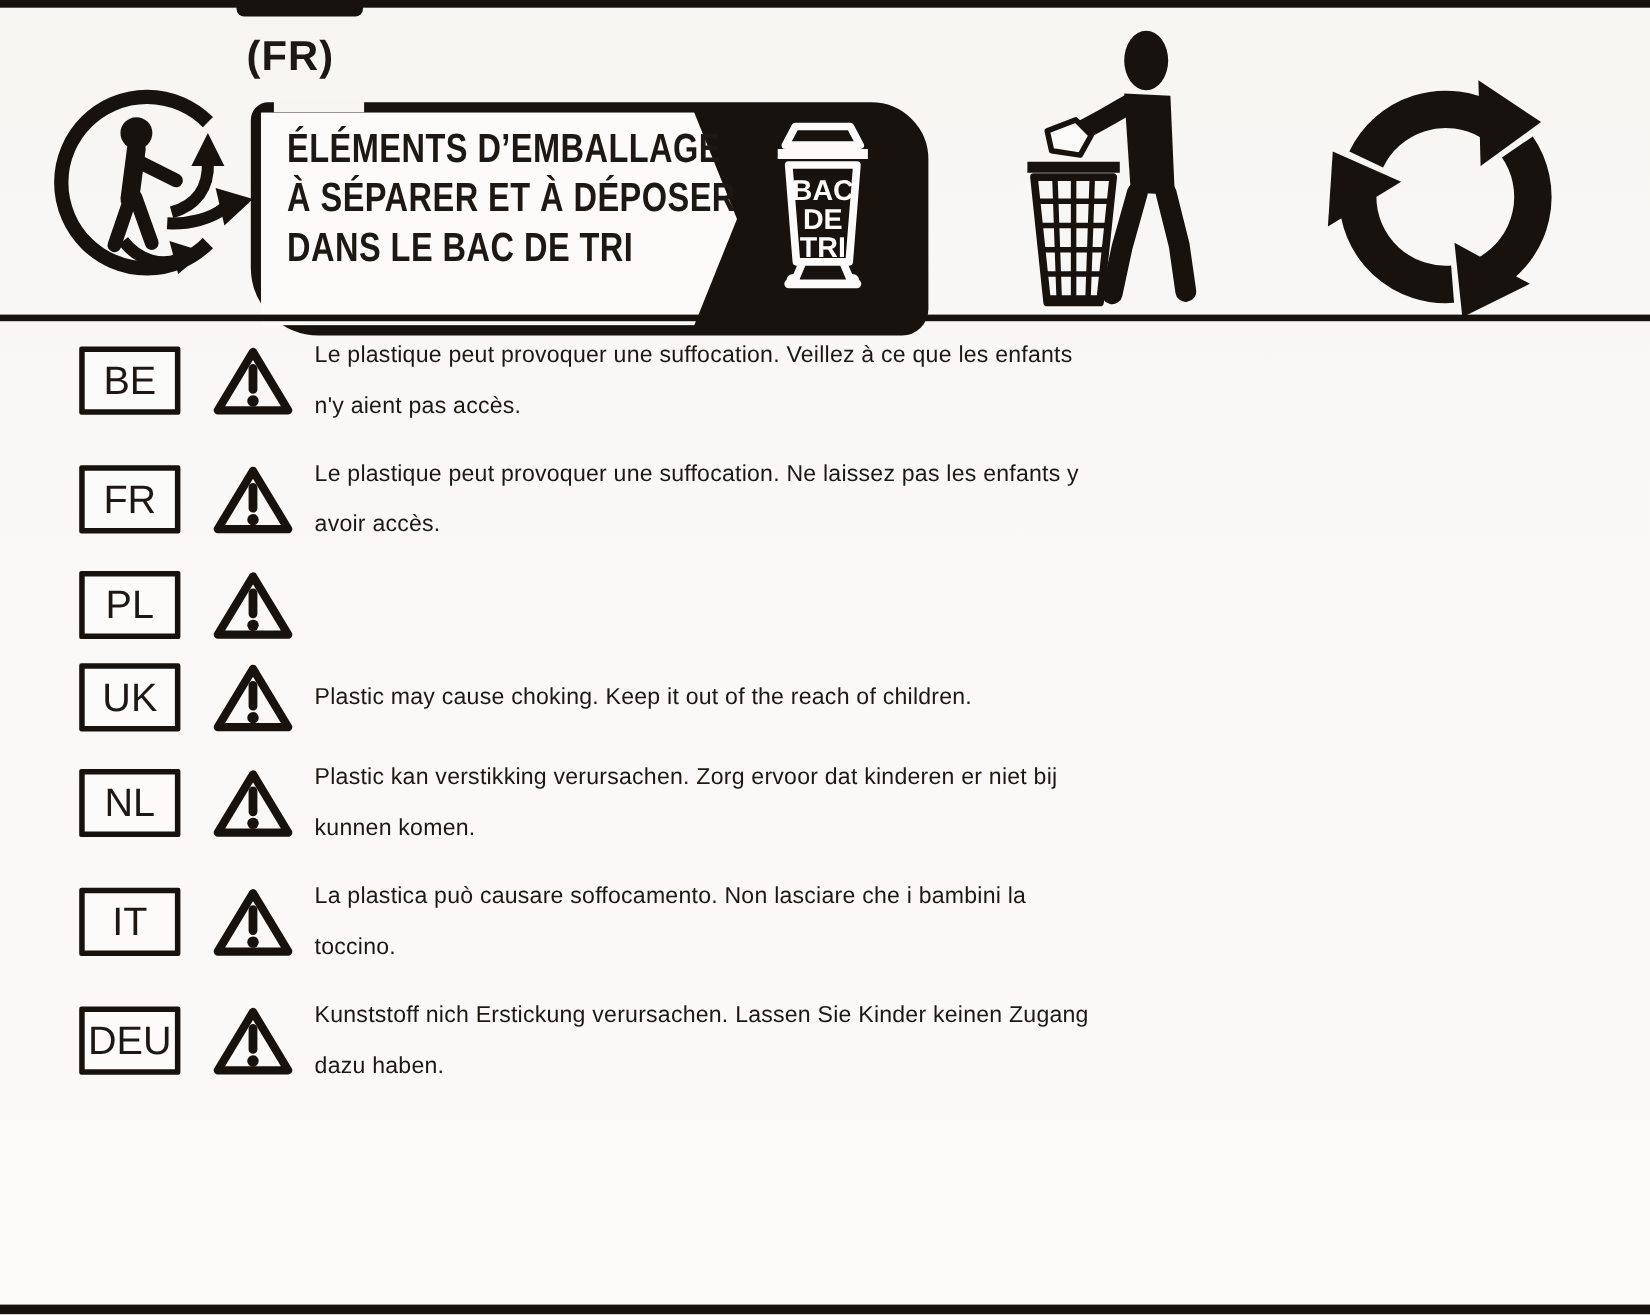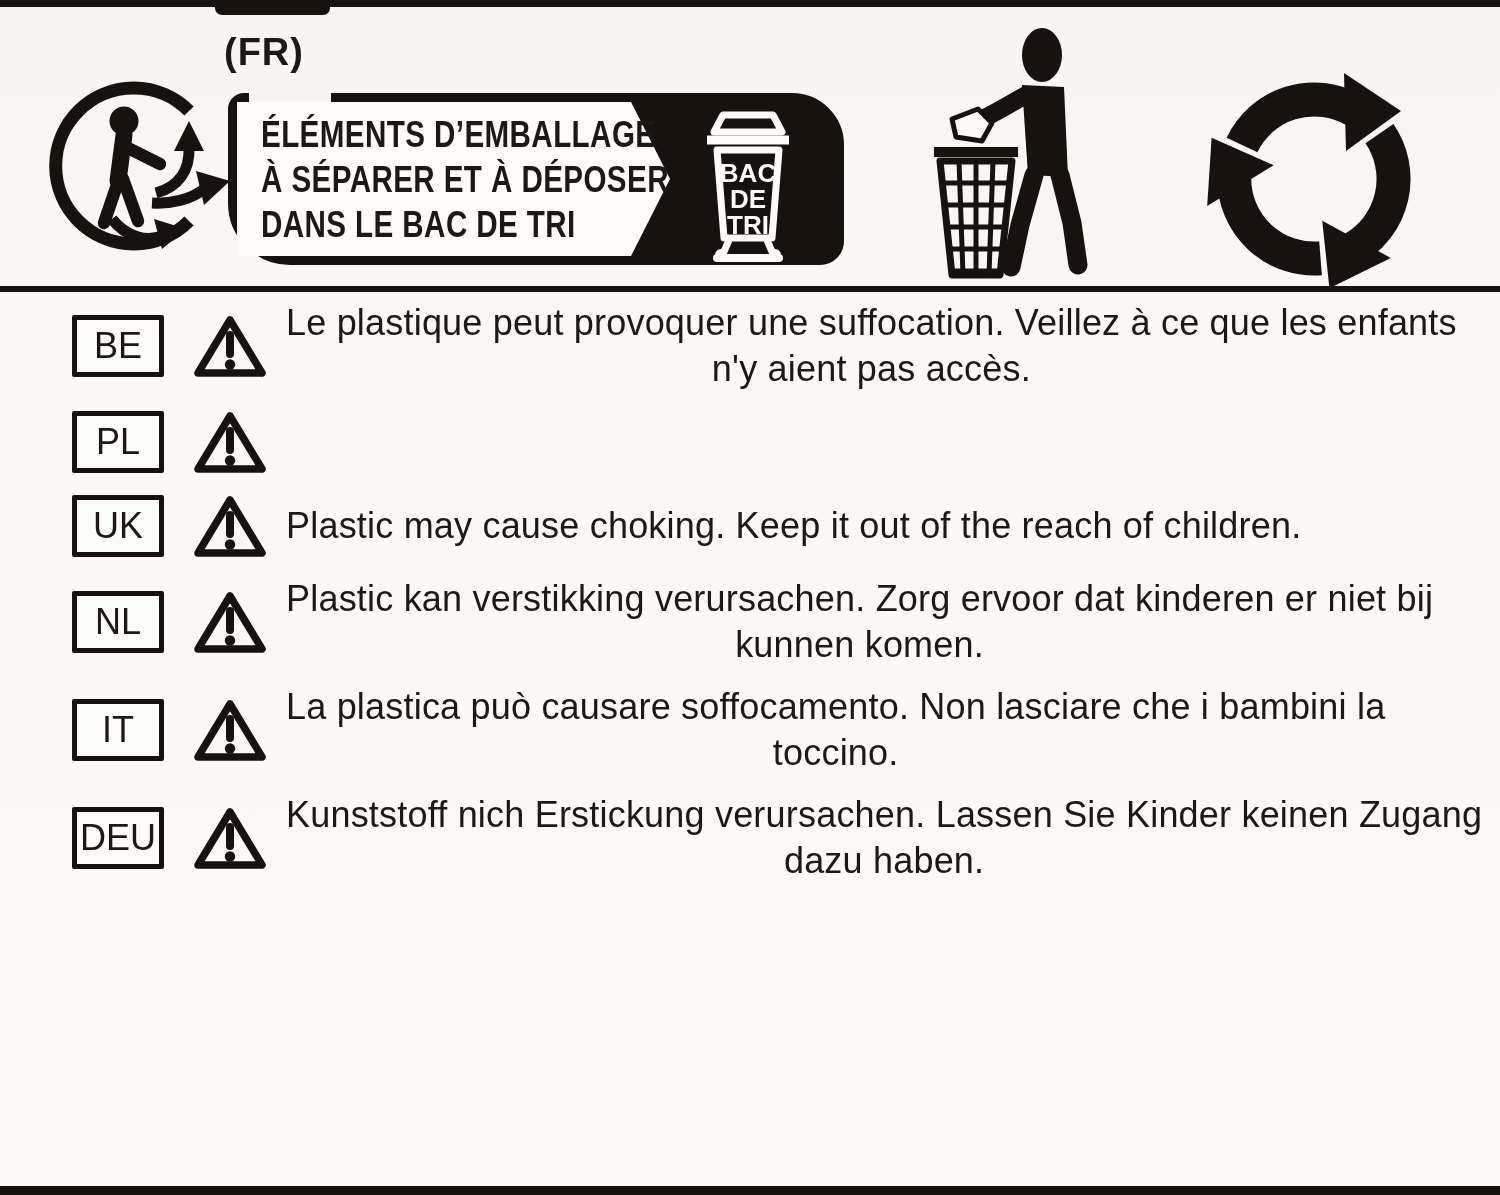--- a/index.html
+++ b/index.html
@@ -15,21 +15,21 @@
   .bar.top{top:0;height:7px;}
   .bar.divider{top:286px;height:6px;}
   .bar.bottom{top:1186px;height:9px;}
   .top-blob{position:absolute;left:215px;top:0;width:115px;height:15px;background:#17120e;border-radius:0 0 7px 7px;}
 
   
   .header{position:absolute;left:0;top:7px;width:1500px;height:279px;}
   .triman{position:absolute;left:46px;top:62px;}
   .fr-tag{position:absolute;left:224px;top:24px;font-size:38px;font-weight:700;letter-spacing:1px;}
   .badge{
-    position:absolute;left:228px;top:86px;width:616px;height:172px;
+    position:absolute;left:228px;top:86px;width:616px;height:212px;
     box-sizing:border-box;border:9px solid #17120e;background:#17120e;
     border-radius:16px 52px 24px 62px;
   }
   .badge-gap{position:absolute;left:12px;top:-11px;width:82px;height:11px;background:#f6f5f2;}
   .badge-white{
     position:absolute;left:0;top:0;bottom:0;width:433px;background:#fcfbf9;
     clip-path:polygon(0 0,91% 0,100% 50%,91% 100%,0 100%);
   }
   .badge-text{
     position:absolute;left:24px;top:10px;width:560px;
@@ -42,21 +42,21 @@
 
   
   .warnings{position:absolute;left:0;top:300px;width:1500px;}
   .row{display:flex;align-items:center;padding-left:72px;margin-bottom:16px;}
   .lang{
     box-sizing:border-box;width:92px;height:62px;border:5px solid #17120e;border-radius:2px;
     display:flex;align-items:center;justify-content:center;
     font-size:36px;line-height:1;flex:0 0 auto;background:rgba(255,255,255,.4);
   }
   .tri-wrap{flex:0 0 auto;margin-left:28px;width:76px;height:68px;}
-  .wtext{margin-left:18px;font-size:36px;line-height:46px;white-space:pre-line;letter-spacing:.2px;text-align:center;}
+  .wtext{margin-left:18px;font-size:21px;line-height:46px;white-space:pre-line;letter-spacing:.2px;}
   svg{display:block;}
   .hidden-defs{position:absolute;width:0;height:0;overflow:hidden;}
 </style>
 </head>
 <body>
 
 <svg class="hidden-defs" aria-hidden="true">
   <defs>
     <g id="warn-tri" stroke="#17120e" fill="none">
       <polygon points="38,8 70,61 6,61" stroke-width="7.5" stroke-linejoin="round"></polygon>
@@ -151,20 +151,28 @@
     <div class="row">
       <div class="lang">BE</div>
       <svg class="tri-wrap" viewBox="0 0 76 68">
           <use href="#warn-tri"></use>
         </svg>
       <div class="wtext">Le plastique peut provoquer une suffocation. Veillez à ce que les enfants
 n'y aient pas accès.</div>
     </div>
 
 
+    <div class="row">
+      <div class="lang">FR</div>
+      <svg class="tri-wrap" viewBox="0 0 76 68">
+          <use href="#warn-tri"></use>
+        </svg>
+      <div class="wtext">Le plastique peut provoquer une suffocation. Ne laissez pas les enfants y
+avoir accès.</div>
+    </div>
 
     <div class="row">
       <div class="lang">PL</div>
       <svg class="tri-wrap" viewBox="0 0 76 68">
           <use href="#warn-tri"></use>
         </svg>
     </div>
 
     <div class="row">
       <div class="lang">UK</div>

